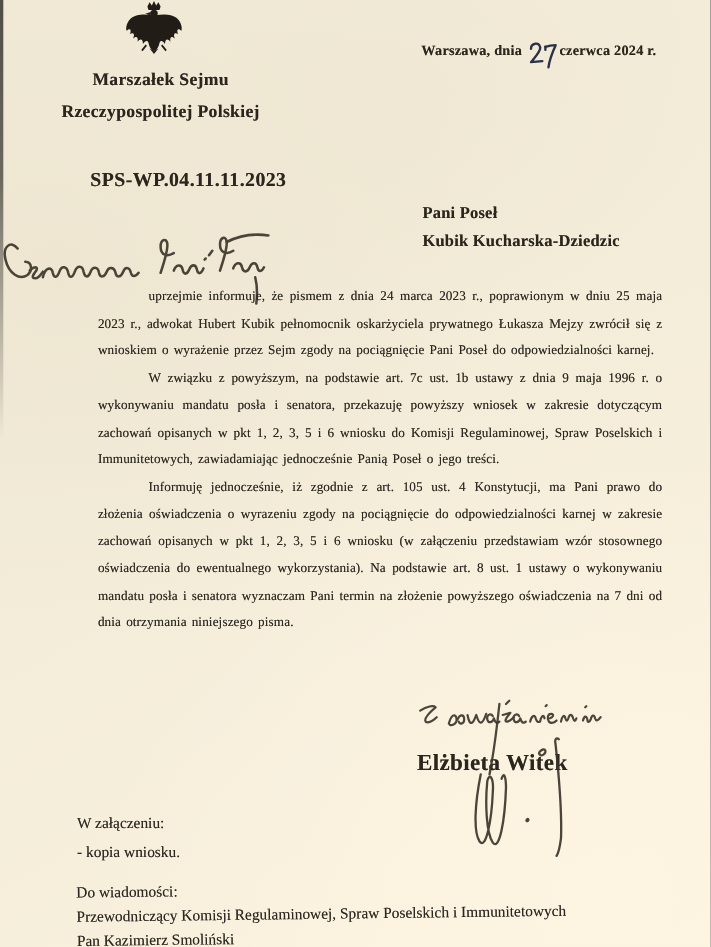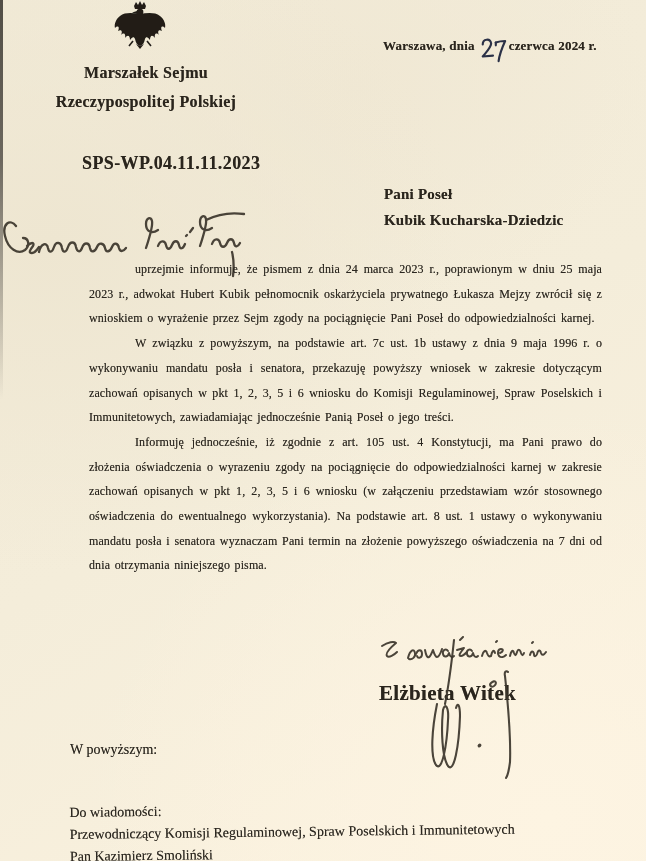--- a/index.html
+++ b/index.html
@@ -162,21 +162,22 @@
     <g class="ink" stroke-width="2.1">
       <path d="M36,6 C34,25 31,50 27,70"></path>
       <path d="M19,70 C14,95 12,122 18,131 C24,139 29,111 30,86 C31,73 27,68 25,76 C23,96 24,123 30,132 C36,140 41,112 42,82 C42,72 40,67 38,74"></path>
       <path d="M61,111 C62,110 63,111 62,112 C61,113 60,112 61,111"></path>
       <path d="M73,49 C77,45 80,49 76,52 C73,54 71,51 73,49"></path>
       <path d="M87,42 C86,38 88,36 90,38 M87,42 C90,70 93,102 92,128 C91,136 90,141 88,144"></path>
     </g>
   </svg>
 
   <div class="enclosure t">
-    <div>W powyższym:</div>
+    <div>W załączeniu:</div>
+    <div>- kopia wniosku.</div>
   </div>
 
   <div class="cc t">
     <div>Do wiadomości:</div>
     <div>Przewodniczący Komisji Regulaminowej, Spraw Poselskich i Immunitetowych</div>
     <div>Pan Kazimierz Smoliński</div>
   </div>
 
 </div>
 

